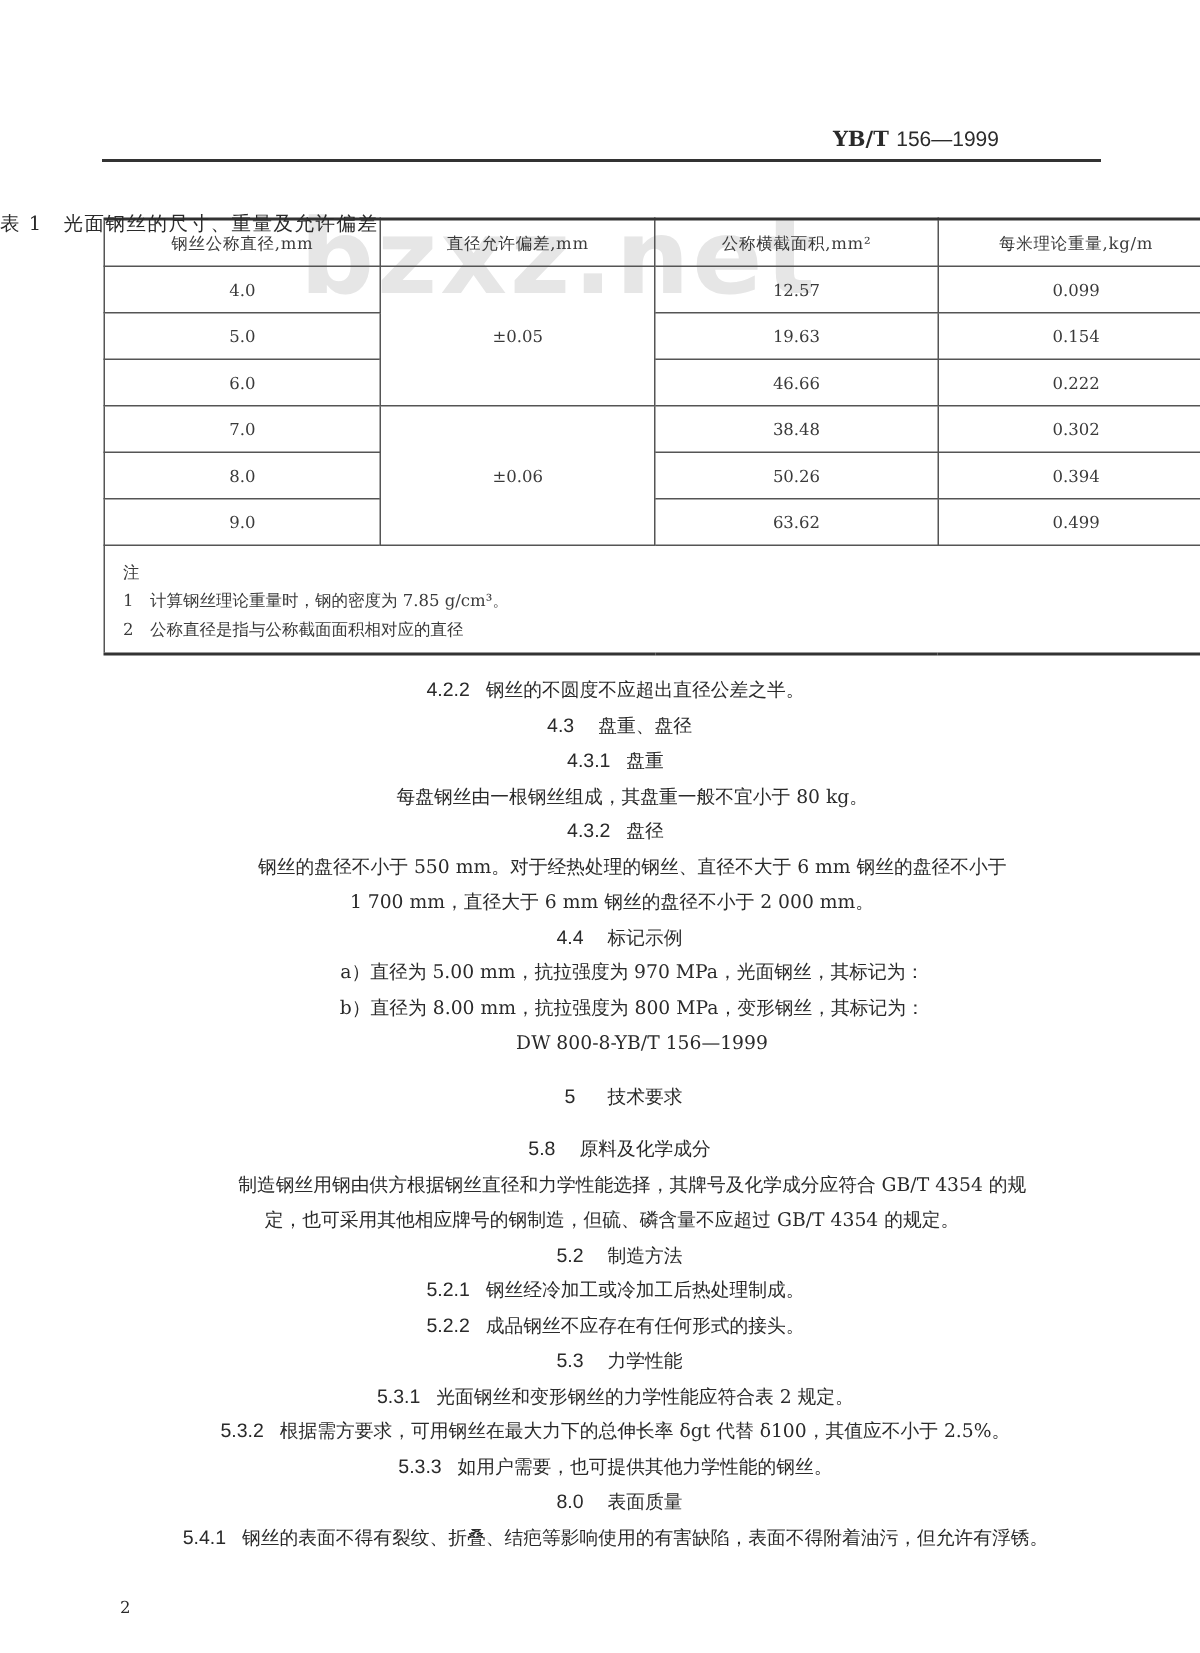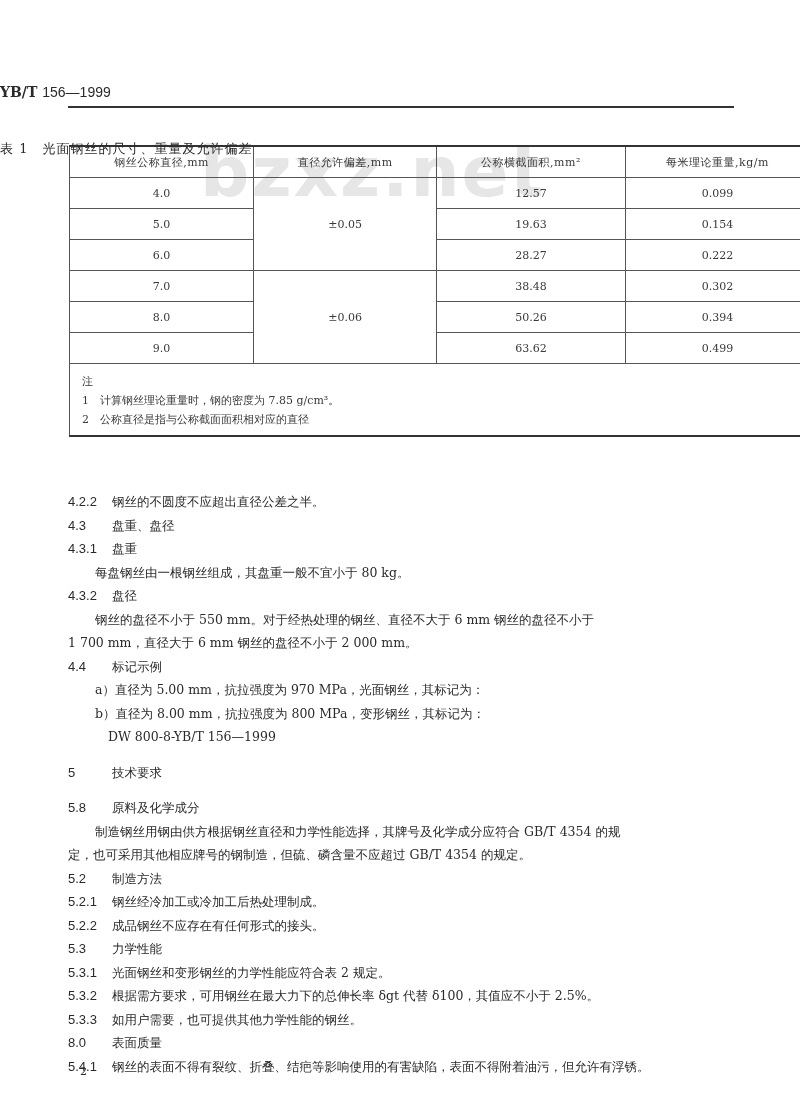--- a/index.html
+++ b/index.html
@@ -8,21 +8,21 @@
     font-family: "DejaVu Serif", "Liberation Serif", serif;
     color: #2a2a2a;
   }
   .watermark {
     position: absolute; left: 200px; top: 138px;
     font-family: "DejaVu Sans", "Liberation Sans", sans-serif;
     font-weight: bold; font-size: 69px; letter-spacing: 2px;
     color: #e6e6e6; z-index: 0; line-height: 1;
   }
   .header-code {
-    position: absolute; left: 0; width: 666px; top: 84px; text-align: left;
+    position: absolute; left: 0; width: 666px; top: 84px; text-align: right;
     font-size: 14px; font-weight: bold; z-index: 2;
   }
   .header-code .num { font-weight: normal; font-family: "Liberation Sans", sans-serif; }
   .header-rule {
     position: absolute; left: 68px; width: 666px; top: 106px; height: 0;
     border-top: 2px solid #333; z-index: 2;
   }
   .table-caption {
     position: absolute; left: 0; width: 800px; top: 120px; text-align: left;
     font-size: 13px; letter-spacing: 1px; z-index: 2; margin-top: 20px;
@@ -39,22 +39,22 @@
   table.spec thead tr { border-top: 2px solid #333; }
   table.spec .c1 { width: 165px; }
   table.spec .c2 { width: 164px; }
   table.spec .c3 { width: 169px; }
   table.spec .c4 { width: 165px; }
   table.spec td.notes { text-align: left; padding: 8px 12px 6px 12px; height: auto; font-size: 11px; line-height: 19px; }
   table.spec tr.notes-row { border-bottom: 2px solid #333; }
   .note-line { display: block; }
   .note-line .n { display: inline-block; width: 18px; }
   .body-text {
-    position: absolute; left: 68px; top: 490px; width: 680px; z-index: 2;
-    font-size: 12.5px; line-height: 23.5px;
+    position: absolute; left: 68px; top: 448px; width: 680px; z-index: 2;
+    font-size: 12.5px; line-height: 23.5px; text-align: center;
   }
   .body-text p { margin: 0; white-space: nowrap; }
   .body-text .sec { font-family: "Liberation Sans", sans-serif; display: inline-block; min-width: 38px; margin-right: 6px; font-size: 13px; }
   .body-text .indent1 { padding-left: 27px; }
   .body-text .indent2 { padding-left: 40px; }
   .body-text .gap { height: 12px; }
   .footer-page {
     position: absolute; left: 80px; top: 1065px; font-size: 11px; z-index: 2;
   }
 </style>
@@ -87,21 +87,21 @@
       <td>12.57</td>
       <td>0.099</td>
     </tr>
     <tr>
       <td>5.0</td>
       <td>19.63</td>
       <td>0.154</td>
     </tr>
     <tr>
       <td>6.0</td>
-      <td>28.27</td>
+      <td>46.66</td>
       <td>0.222</td>
     </tr>
     <tr>
       <td>7.0</td>
       <td rowspan="3">±0.06</td>
       <td>38.48</td>
       <td>0.302</td>
     </tr>
     <tr>
       <td>8.0</td>

